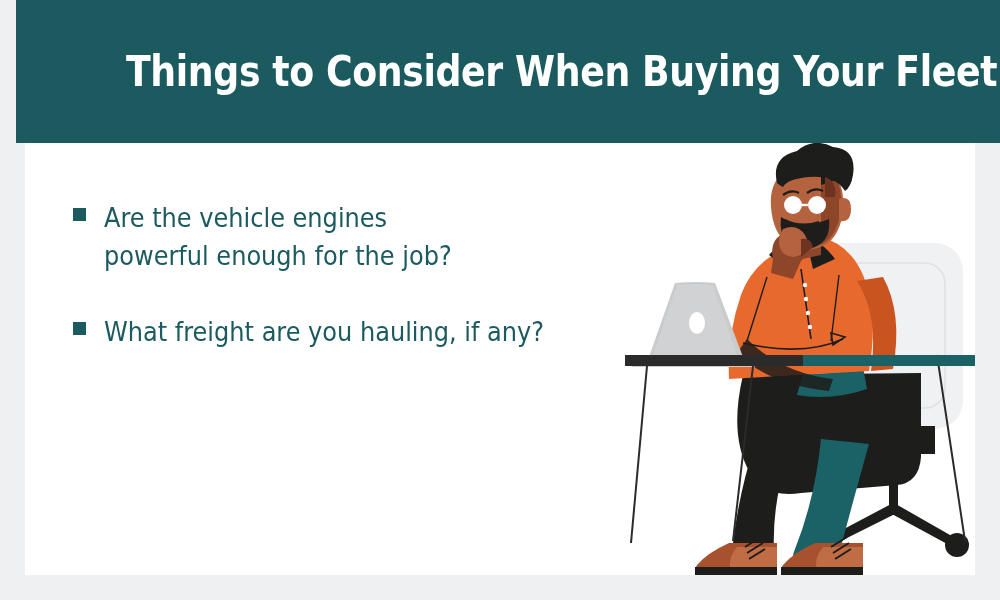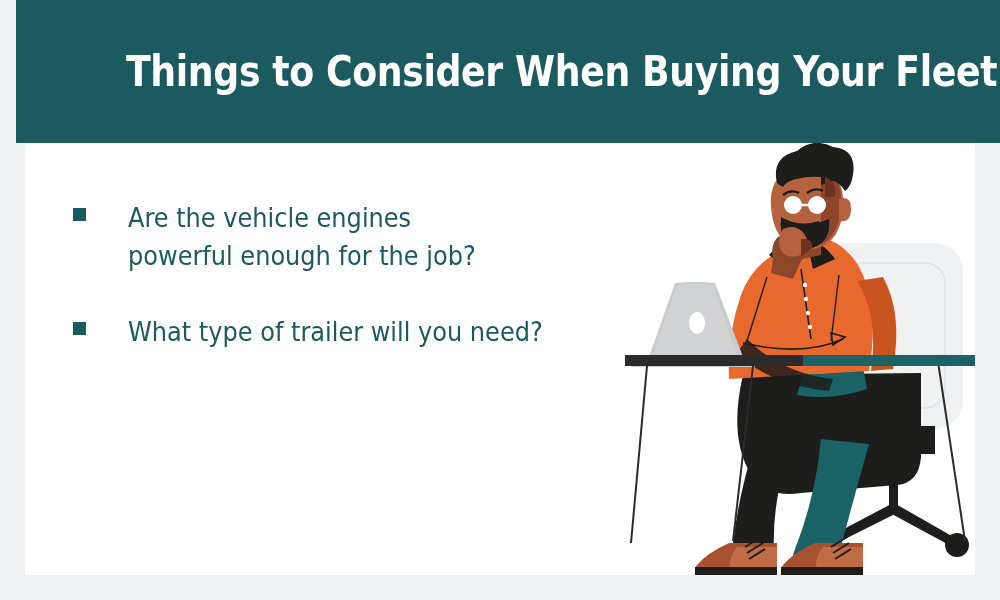--- a/index.html
+++ b/index.html
@@ -45,21 +45,20 @@
   
   #bullet-list {
     position:absolute;
     left:48px; top:56px;
     width:600px;
   }
   .bullet-item {
     display:flex;
     align-items:flex-start;
     margin-bottom:37px;
-    gap:24px;
   }
   .bullet-marker {
     width:13px; height:13px;
     background:#1b5a5f;
     flex:0 0 13px;
     margin-top:9px;
     margin-right:18px;
   }
   .bullet-text {
     color:#1b5a5f;
@@ -92,26 +91,26 @@
     <ul id="bullet-list" style="list-style:none;">
 
       <li class="bullet-item">
         <span class="bullet-marker"></span>
         <span class="bullet-text">
           <span>Are the vehicle engines</span><br>
           <span>powerful enough for the job?</span>
         </span>
       </li>
 
-
-
       <li class="bullet-item">
         <span class="bullet-marker"></span>
-        <span class="bullet-text">What type of trailer will you need?</span>
+        <span class="bullet-text">What freight are you hauling, if any?</span>
       </li>
+
+
 
     </ul>
 
     <div id="illustration">
       <svg viewBox="0 0 350 432" xmlns="http://www.w3.org/2000/svg">
 
         <g>
           <path d="M190 100 h120 a28 28 0 0 1 28 28 v130 a28 28 0 0 1 -28 28 h-120 z" fill="#f0f1f2"></path>
           <path d="M205 120 h95 a20 20 0 0 1 20 20 v105 a20 20 0 0 1 -20 20 h-95" fill="none" stroke="#dfe1e3" stroke-width="1.6"></path>
         </g>

